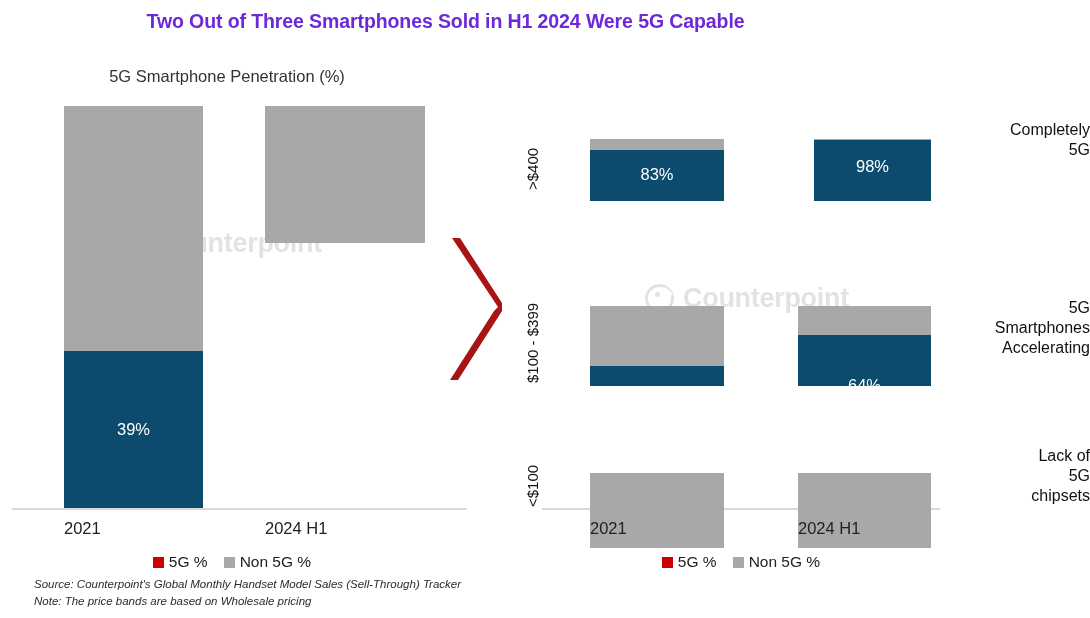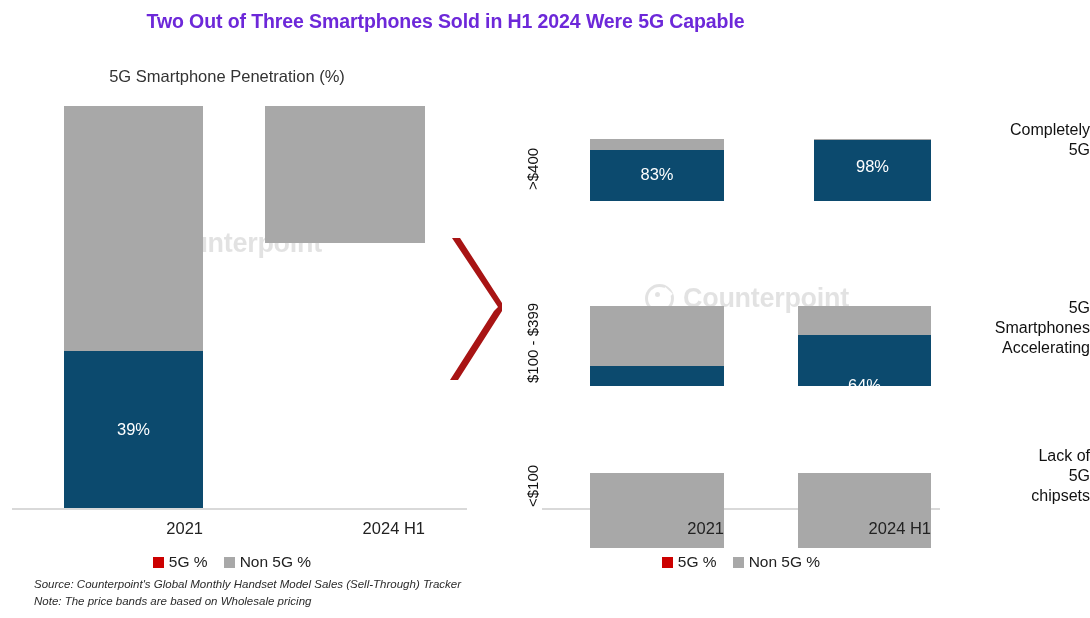--- a/index.html
+++ b/index.html
@@ -40,21 +40,21 @@
   .seg { position: relative; width: 100%; }
   .seg.red  { background: #0c4a6e; }
   .seg.gray { background: #a8a8a8; }
   .seg-label {
     position: absolute; left: 0; width: 100%;
     text-align: center;
     color: #ffffff; font-size: 16.5px;
   }
 
   .cat-label {
-    position: absolute; text-align: right;
+    position: absolute; text-align: left;
     font-size: 16.5px; color: #222222;
   }
 
   
   .legend {
     position: absolute; display: flex; align-items: center;
     gap: 16px; font-size: 15.5px; color: #222;
   }
   .legend-item { display: flex; align-items: center; gap: 5px; }
   .swatch { width: 11px; height: 11px; display: inline-block; }

